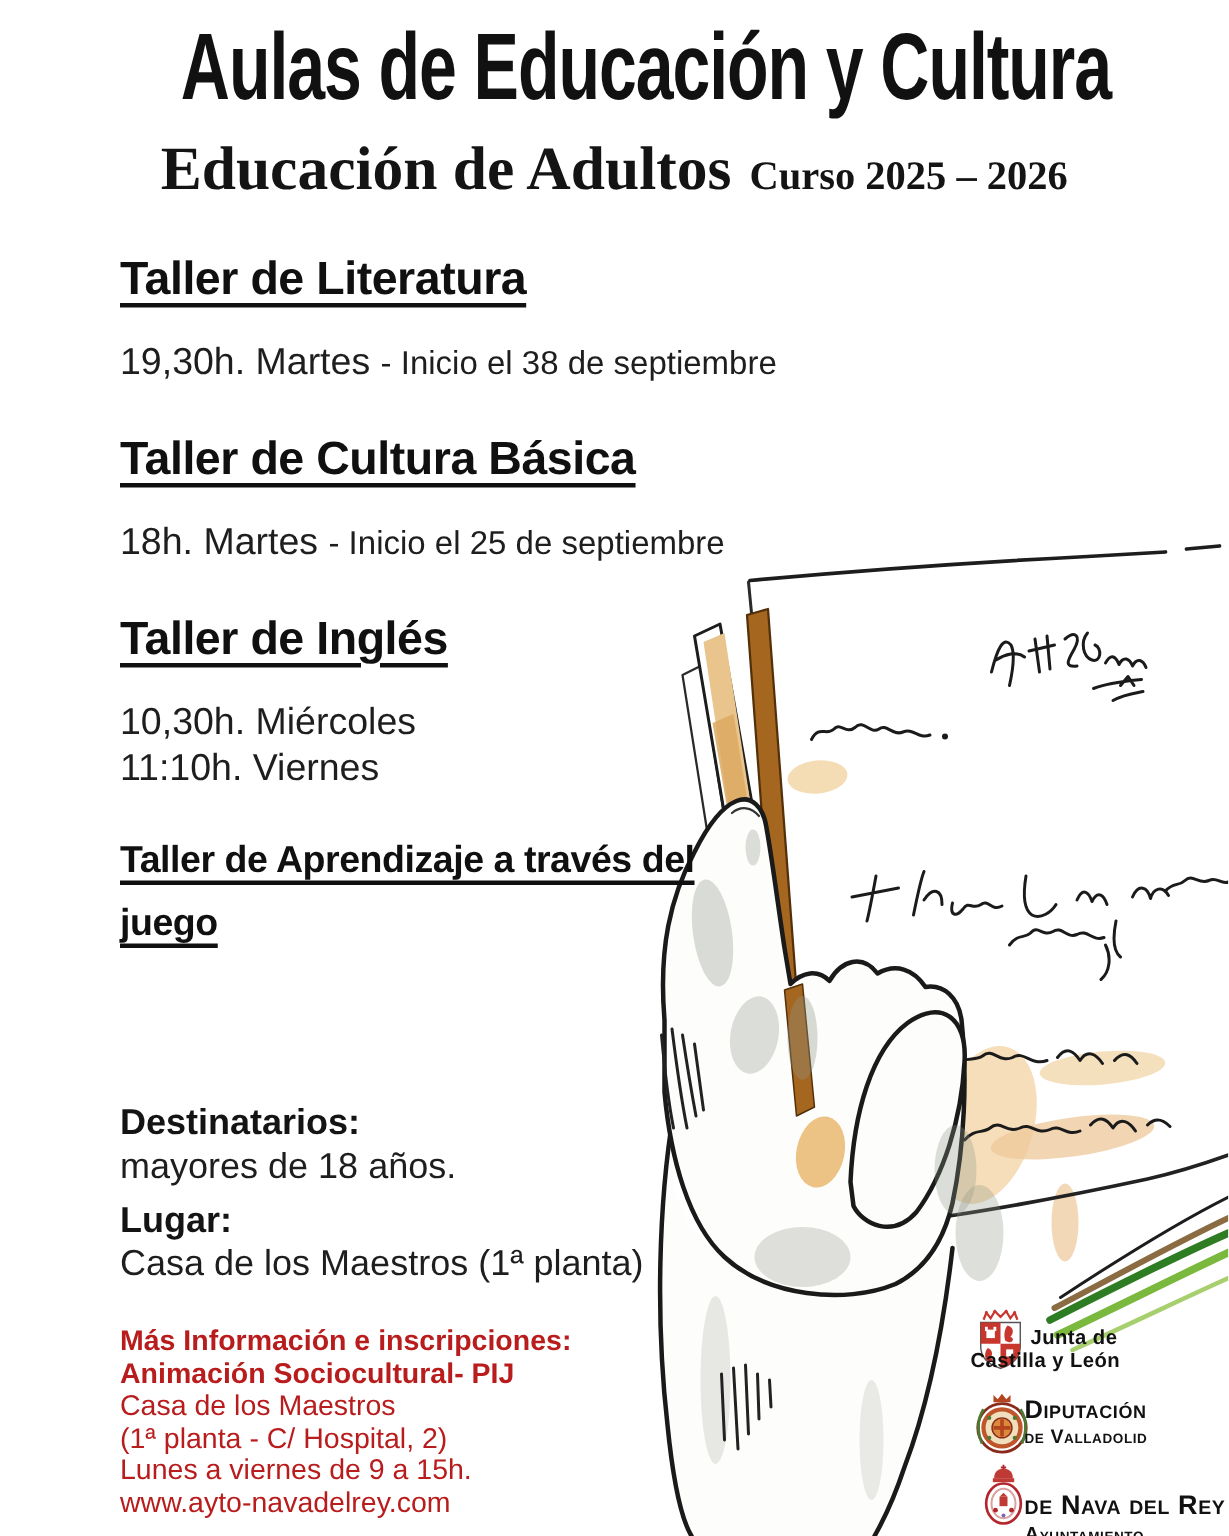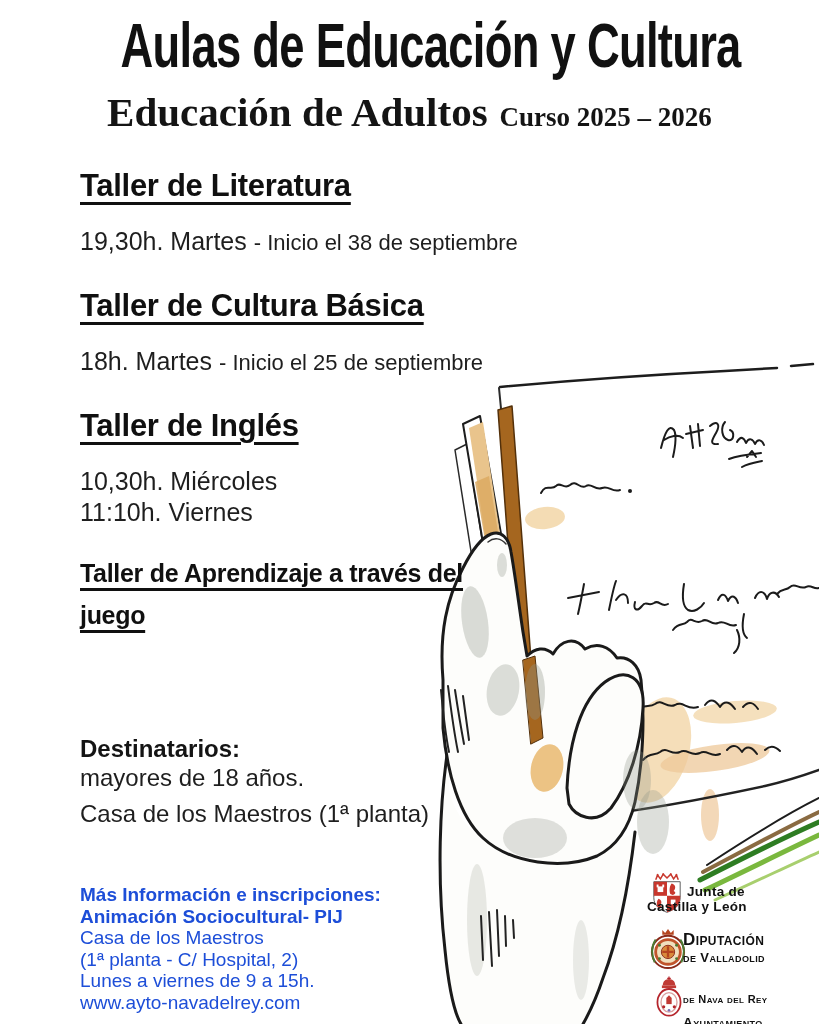--- a/index.html
+++ b/index.html
@@ -28,35 +28,35 @@
   .ws-title.two-line { width:392px; font-size:25px; line-height:42px; }
   .ws-lines { margin-top:20px; }
   .ws-line { font-size:25px; color:#1e1e1e; line-height:31px; }
   .ws-info { font-size:22px; }
   
   .details { position:absolute; left:80px; top:734px; }
   .d-label { font-size:24px; font-weight:bold; line-height:29px; color:#141414; }
   .d-value { font-size:24px; line-height:29px; color:#1e1e1e; }
   .d-gap { height:7px; }
   
-  .footer { position:absolute; left:80px; top:884px; font-size:19px; line-height:21.5px; color:#1d4ed8; }
+  .footer { position:absolute; left:80px; top:884px; font-size:19px; line-height:21.5px; color:#b91c1c; }
   .f-bold { font-weight:bold; }
   
   .illustration { position:absolute; left:385px; top:360px; width:434px; height:664px; pointer-events:none; }
   
   .logos { position:absolute; left:645px; top:872px; width:174px; height:152px; }
   .logos .abs { position:absolute; }
   .logo-text { font-weight:bold; color:#111; white-space:nowrap; }
   .junta-l1 { left:42px; top:12px; font-size:13.5px; letter-spacing:0.3px; }
   .junta-l2 { left:2px;  top:27px; font-size:13.5px; letter-spacing:0.3px; }
   .sc { font-variant:small-caps; }
   .dip-l1 { left:38px; top:58px;  font-size:17px; letter-spacing:0.4px; }
   .dip-l2 { left:38px; top:78px;  font-size:13px; letter-spacing:0.4px; }
   .ayu-l1 { left:38px; top:107px; font-size:13.5px; letter-spacing:0.4px;margin-top:36px; }
-  .ayu-l2 { left:38px; top:121px; font-size:11px; letter-spacing:0.4px; }
+  .ayu-l2 { left:38px; top:121px; font-size:18px; letter-spacing:0.4px; }
 </style>
 </head>
 <body>
 
 <div class="poster">
 
   <div class="title-wrap">
     <div class="title">Aulas de Educación y Cultura</div>
   </div>
   <div class="subtitle-wrap">
@@ -167,20 +167,21 @@
   </section>
 
   <section class="ws" style="top:552px">
     <div class="ws-title two-line">Taller de Aprendizaje a través del juego</div>
   </section>
 
   <div class="details">
     <div class="d-label">Destinatarios:</div>
     <div class="d-value">mayores de 18 años.</div>
     <div class="d-gap"></div>
+    <div class="d-label">Lugar:</div>
     <div class="d-value">Casa de los Maestros (1ª planta)</div>
   </div>
 
   <div class="footer">
     <div class="f-bold">Más Información e inscripciones:</div>
     <div class="f-bold">Animación Sociocultural- PIJ</div>
     <div>Casa de los Maestros</div>
     <div>(1ª planta - C/ Hospital, 2)</div>
     <div>Lunes a viernes de 9 a 15h.</div>
     <div>www.ayto-navadelrey.com</div>

